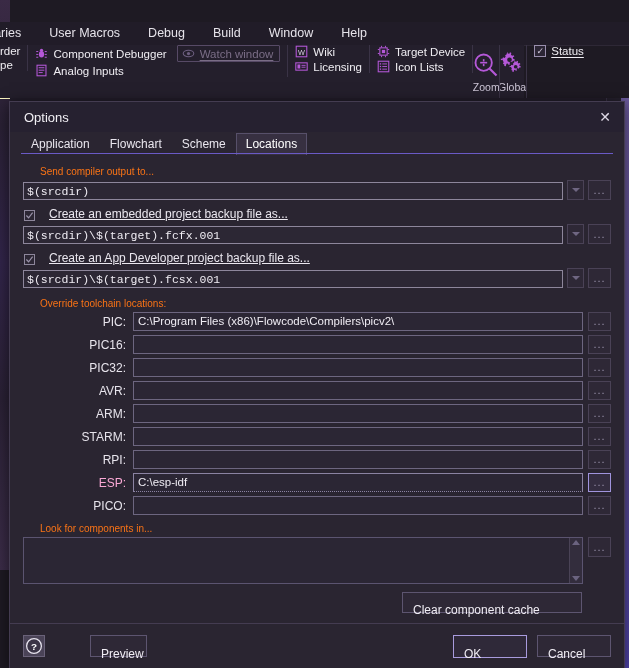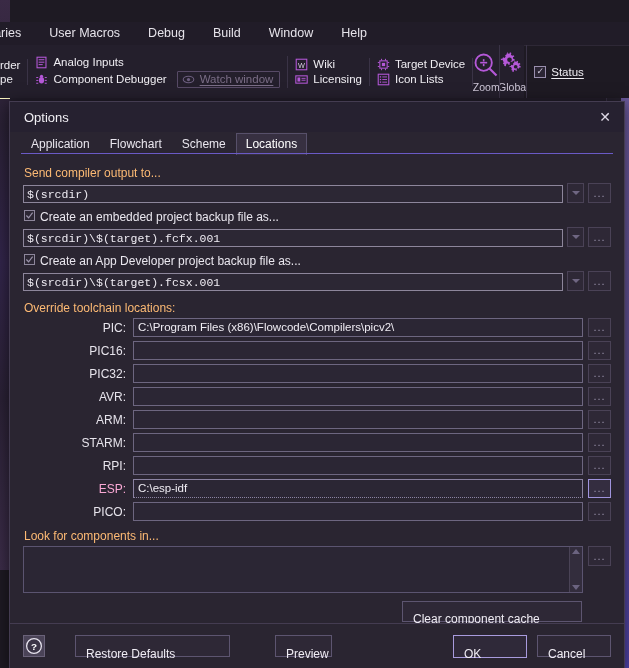--- a/index.html
+++ b/index.html
@@ -57,21 +57,21 @@
   }
   #app-menubar .menu-item:first-child { padding-left: 0; margin-left: -10px; }
 
   #app-toolbar {
     position: absolute;
     left: 0; top: 45px;
     width: 524px; height: 53px;
     background: #241f2c;
     border-bottom: 1px solid #fef9c3;
     display: flex;
-    align-items: center;
+    align-items: flex-start;
   }
   .tb-group {
     display: flex;
     flex-direction: column;
     justify-content: center;
     padding: 0 7px;
     border-right: 1px solid #3a3346;
     gap: 2px;
   }
   .tb-group.nob { border-right: none; }
@@ -201,23 +201,23 @@
     background: #6a5ac6;
   }
   #dialog-body {
     flex: 1;
     padding: 8px 13px 0 13px;
     position: relative;
     overflow: hidden;
   }
 
   .section-label {
-    font-size: 12px;
-    color: #fdba74;
-    margin: 4px 0 3px 1px;
+    font-size: 10px;
+    color: #f97316;
+    margin: 4px 0 3px 17px;
   }
 
   .field-row {
     display: flex;
     align-items: flex-end;
     gap: 4px;
     margin-bottom: 5px;
   }
   .textbox {
     flex: 1;
@@ -254,25 +254,26 @@
     color: #9a92ab;
     font-size: 11px;
     line-height: 18px;
     text-align: center;
     box-sizing: border-box;
     letter-spacing: 1px;
   }
 
   .chk-row {
     display: flex;
-    align-items: flex-start;
-    gap: 5px;
+    align-items: flex-end;
+    gap: 14px;
     margin: 7px 0 3px 1px;
     font-size: 12px;
     color: #eae7ef;
+    text-decoration: underline;
   }
   .chk {
     width: 11px; height: 11px;
     border: 1px solid #8d869b;
     background: #2c2734;
     display: inline-flex;
     align-items: center;
     justify-content: center;
     flex: 0 0 11px;
     box-sizing: border-box;
@@ -425,35 +426,20 @@
   </div>
 
   <div id="app-toolbar">
 
     <div class="tb-group" style="padding-left:0">
       <div class="tb-entry">rder</div>
       <div class="tb-entry">pe</div>
     </div>
 
     <div class="tb-group">
-      <div class="tb-row">
-        <div class="tb-entry">
-          <span class="ic">
-            <svg width="13" height="13" viewBox="0 0 16 16">
-                <rect x="2.5" y="1.5" width="11" height="13" fill="none" stroke="#b558d8" stroke-width="1.3"></rect>
-                <g fill="#b558d8">
-                  <rect x="4.5" y="4" width="7" height="1.2"></rect>
-                  <rect x="4.5" y="7" width="7" height="1.2"></rect>
-                  <rect x="4.5" y="10" width="5" height="1.2"></rect>
-                </g>
-              </svg>
-          </span>
-          <span>Analog Inputs</span>
-        </div>
-      </div>
       <div class="tb-row">
         <div class="tb-entry">
           <span class="ic">
             <svg width="13" height="13" viewBox="0 0 16 16">
                 <g fill="#b558d8">
                   <ellipse cx="8" cy="9" rx="3.2" ry="4"></ellipse>
                   <circle cx="8" cy="4" r="2"></circle>
                   <rect x="1.5" y="5" width="2.5" height="1.2"></rect>
                   <rect x="12" y="5" width="2.5" height="1.2"></rect>
                   <rect x="1.5" y="8.5" width="2.5" height="1.2"></rect>
@@ -466,20 +452,35 @@
           <span>Component Debugger</span>
         </div>
         <div class="tb-entry dim tb-ghost">
           <span class="ic">
             <svg width="13" height="13" viewBox="0 0 16 16">
                 <ellipse cx="8" cy="8" rx="6.5" ry="4" fill="none" stroke="#6d5f80" stroke-width="1.3"></ellipse>
                 <circle cx="8" cy="8" r="2" fill="#6d5f80"></circle>
               </svg>
           </span>
           <span class="under">Watch window</span>
+        </div>
+      </div>
+      <div class="tb-row">
+        <div class="tb-entry">
+          <span class="ic">
+            <svg width="13" height="13" viewBox="0 0 16 16">
+                <rect x="2.5" y="1.5" width="11" height="13" fill="none" stroke="#b558d8" stroke-width="1.3"></rect>
+                <g fill="#b558d8">
+                  <rect x="4.5" y="4" width="7" height="1.2"></rect>
+                  <rect x="4.5" y="7" width="7" height="1.2"></rect>
+                  <rect x="4.5" y="10" width="5" height="1.2"></rect>
+                </g>
+              </svg>
+          </span>
+          <span>Analog Inputs</span>
         </div>
       </div>
     </div>
 
     <div class="tb-group">
       <div class="tb-entry">
         <span class="ic">
           <svg width="13" height="13" viewBox="0 0 16 16">
               <rect x="1.5" y="1.5" width="13" height="13" fill="none" stroke="#b558d8" stroke-width="1.3"></rect>
               <text x="8" y="12" font-size="9" fill="#d9cfe3" text-anchor="middle" font-family="Liberation Sans">W</text>
@@ -705,18 +706,17 @@
     </div>
   </div>
 
   <div id="dialog-footer">
     <div id="help-button">
       <svg width="18" height="18" viewBox="0 0 20 20">
           <circle cx="10" cy="10" r="8.2" fill="#3a3446" stroke="#e8e4ef" stroke-width="1.4"></circle>
           <text x="10" y="14.5" font-size="11" fill="#ffffff" text-anchor="middle" font-family="Liberation Sans" font-weight="bold">?</text>
         </svg>
     </div>
-    <div class="btn" id="restore-defaults-btn">Restore Defaults</div>
     <div class="btn" id="preview-btn">Preview</div>
     <div class="btn" id="ok-btn">OK</div>
     <div class="btn" id="cancel-btn">Cancel</div>
   </div>
 </div>
 
 </body></html>

